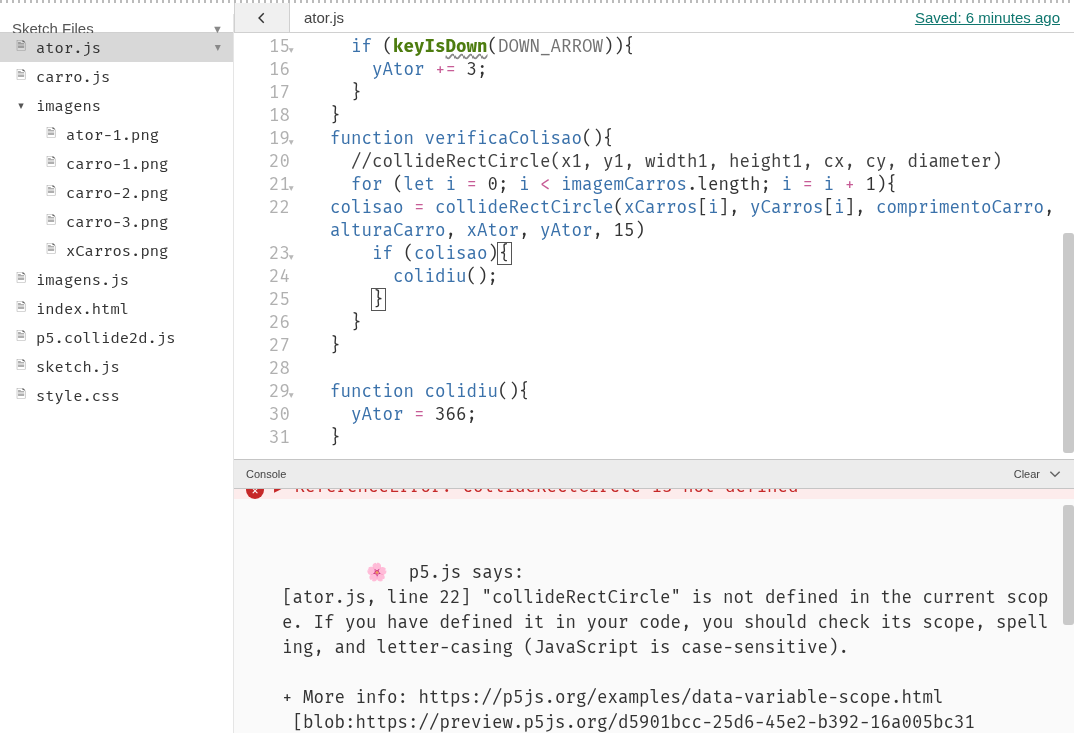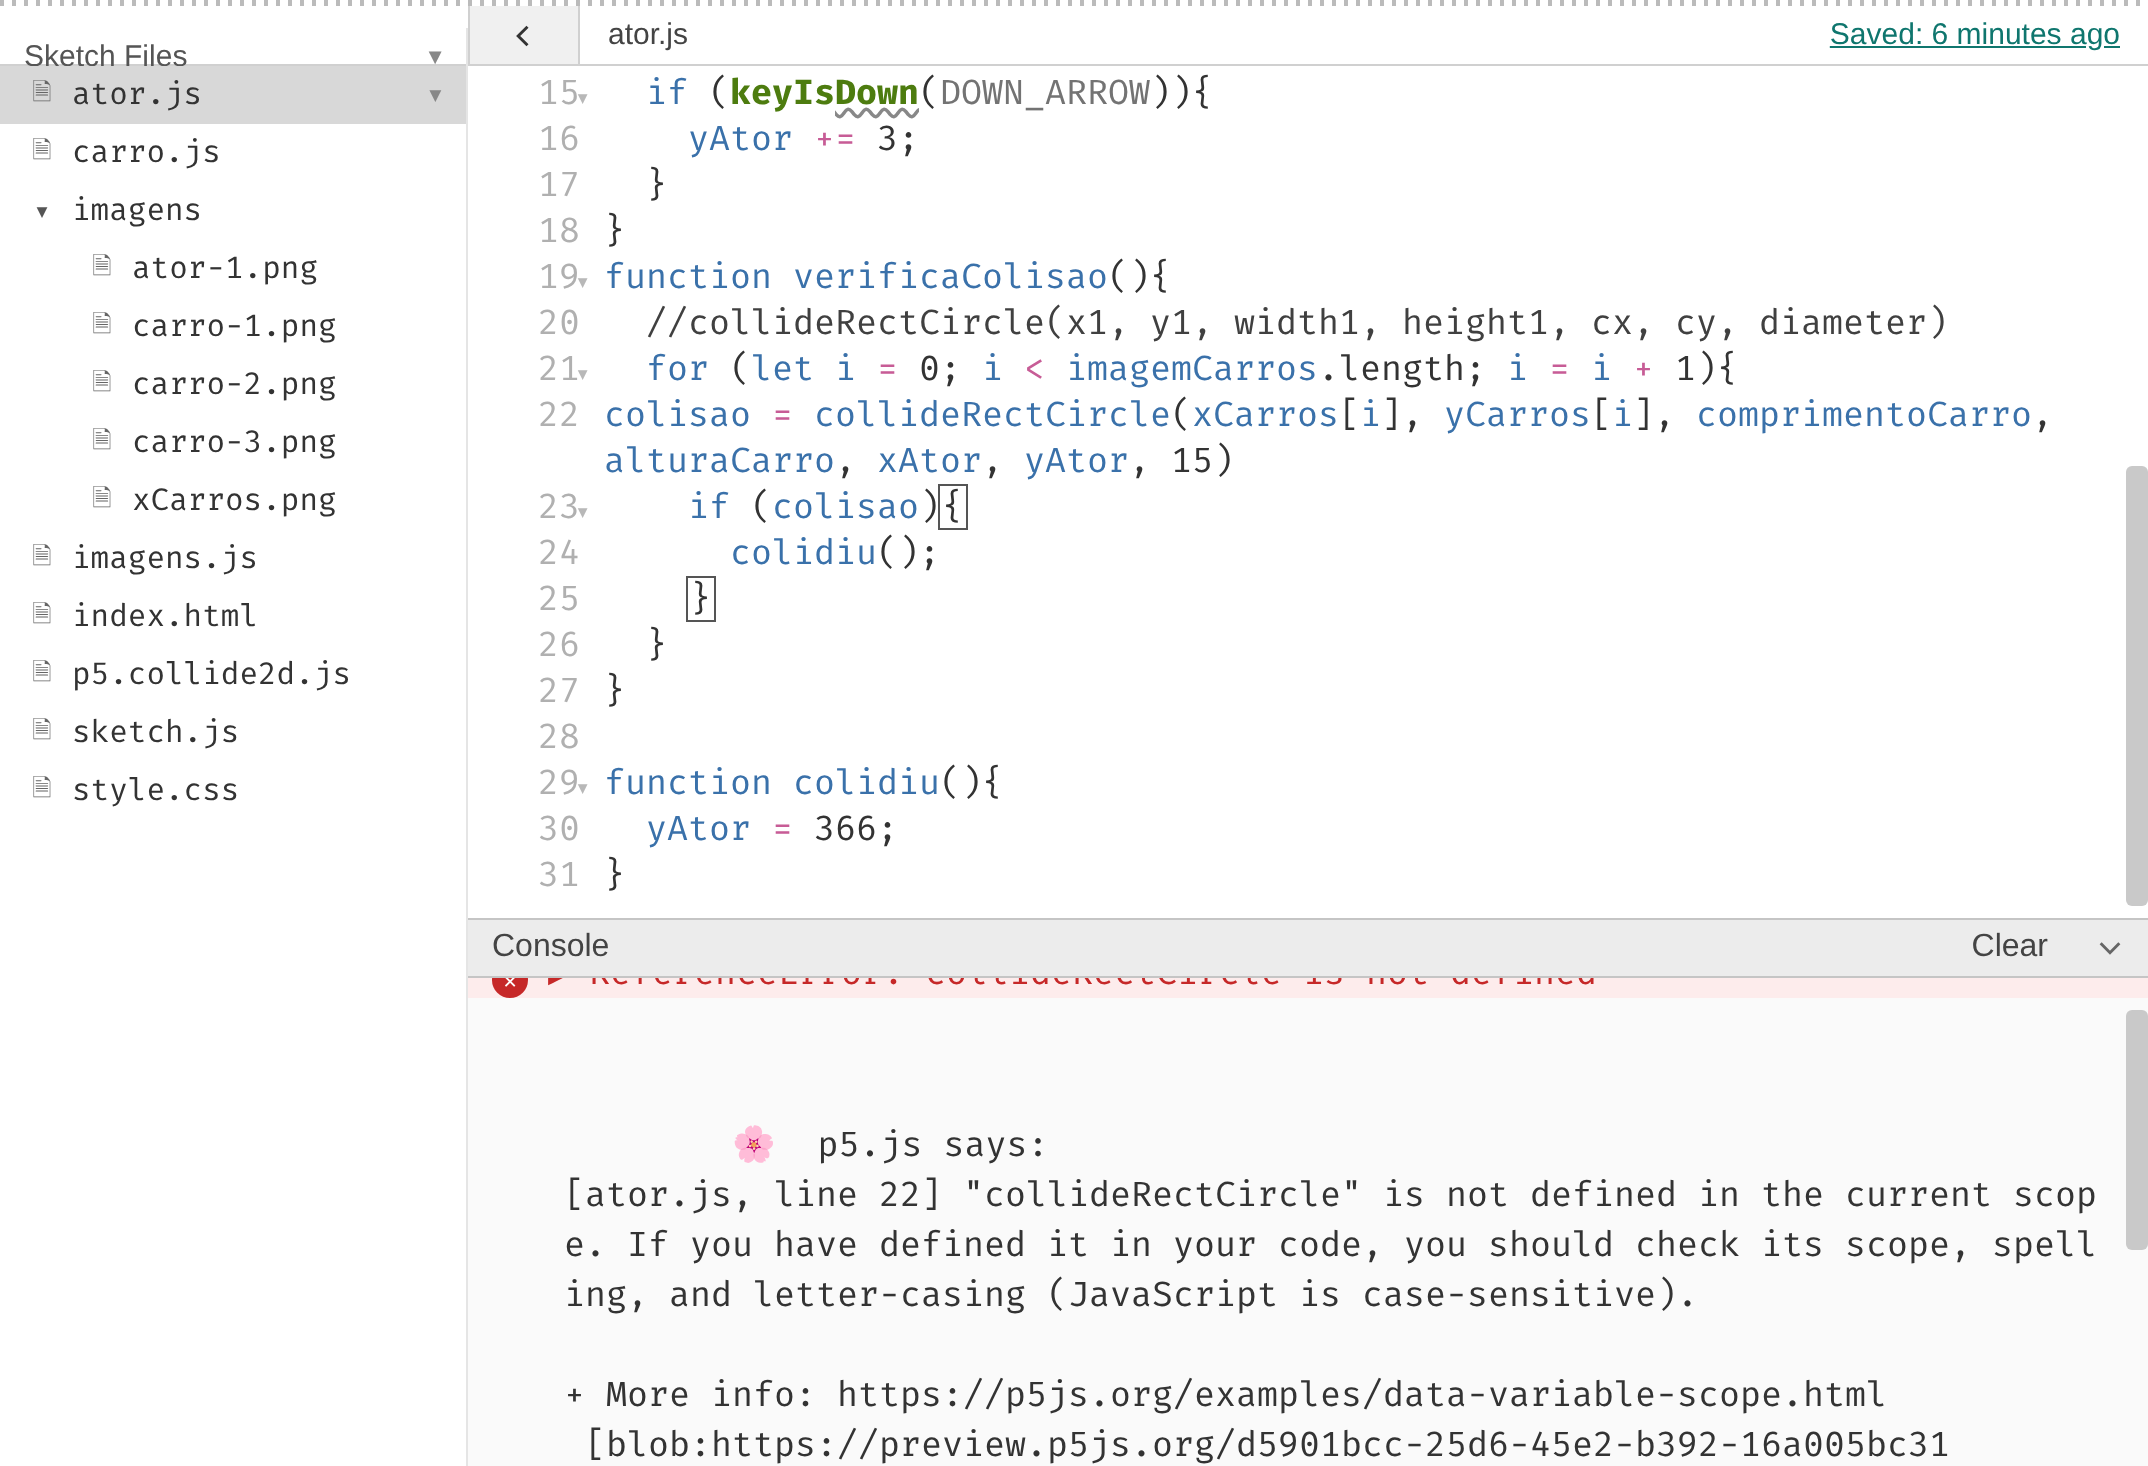--- a/index.html
+++ b/index.html
@@ -87,20 +87,21 @@
     min-width:0;
   }
   .code-area {
     flex:1;
     display:flex;
     overflow:hidden;
     font-family: "Fira Mono","Menlo","Consolas",monospace;
     font-size:17.5px;
     line-height:23px;
     position:relative;
+    gap:28px;
   }
   .gutter {
     width:62px;
     background:#fff;
     text-align:right;
     color:#b0b0b0;
     padding:2px 6px 0 0;
   }
   .gutter .ln { height:23px; position:relative; }
   .gutter .fold { position:absolute; right:-4px; top:4px; font-size:9px; color:#b8b8b8; }
@@ -127,24 +128,24 @@
     background:#c9c9c9; border-radius:3px;
   }
 
   .console-header {
     height:30px;
     background:#ececec;
     border-top:1px solid #c5c5c5;
     border-bottom:1px solid #c5c5c5;
     display:flex; align-items:center;
     padding:0 12px;
-    font-size:16px;
+    font-size:11px;
     color:#444;
   }
-  .console-header .clear { margin-left:auto; display:flex; align-items:center; gap:24px; }
+  .console-header .clear { margin-left:auto; display:flex; align-items:center; gap:8px; }
   .console-header .clear svg { width:14px;height:14px; stroke:#666; stroke-width:2.5; fill:none; }
 
   .console-body {
     flex:0 0 244px;
     background:#fafafa;
     font-family:"Fira Mono","Menlo","Consolas",monospace;
     font-size:17.5px;
     line-height:25px;
     color:#333;
     position:relative;

